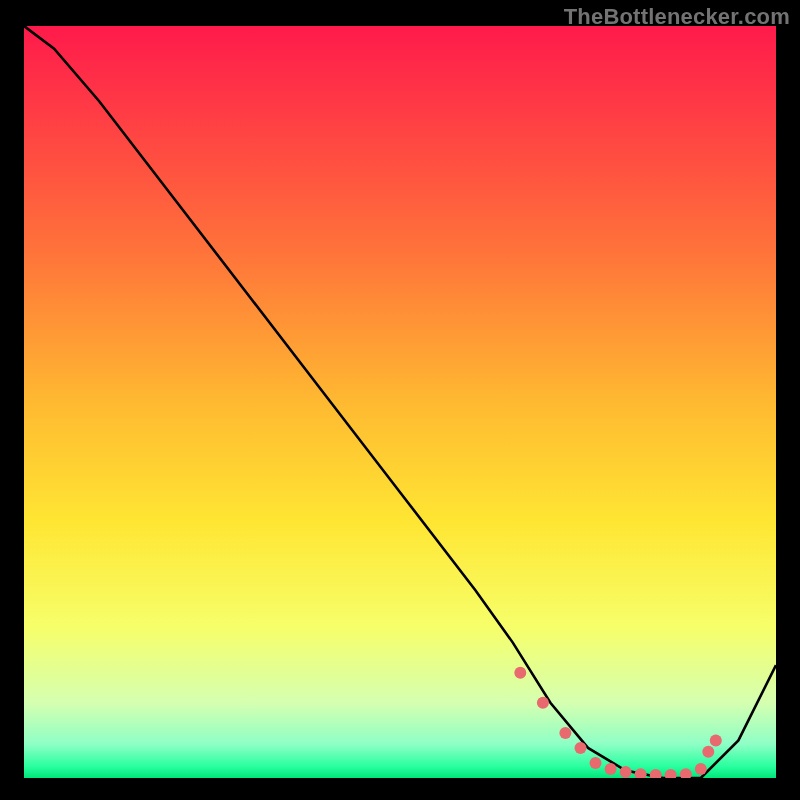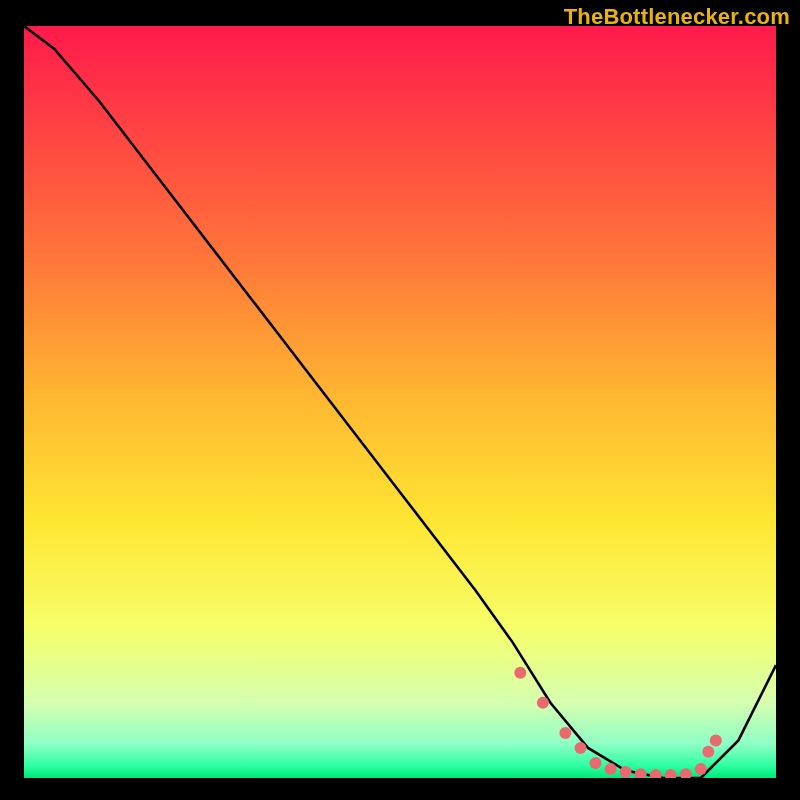--- a/index.html
+++ b/index.html
@@ -14,21 +14,21 @@
   .frame {
     position: relative;
     width: 800px;
     height: 800px;
     background: #000;
   }
   .attribution {
     position: absolute;
     top: 4px;
     right: 10px;
-    color: #eab308;
+    color: #737373;
     font-size: 22px;
     font-weight: 600;
     letter-spacing: 0.2px;
   }
   .plot-wrap {
     position: absolute;
     left: 24px;
     top: 26px;
     width: 752px;
     height: 752px;

